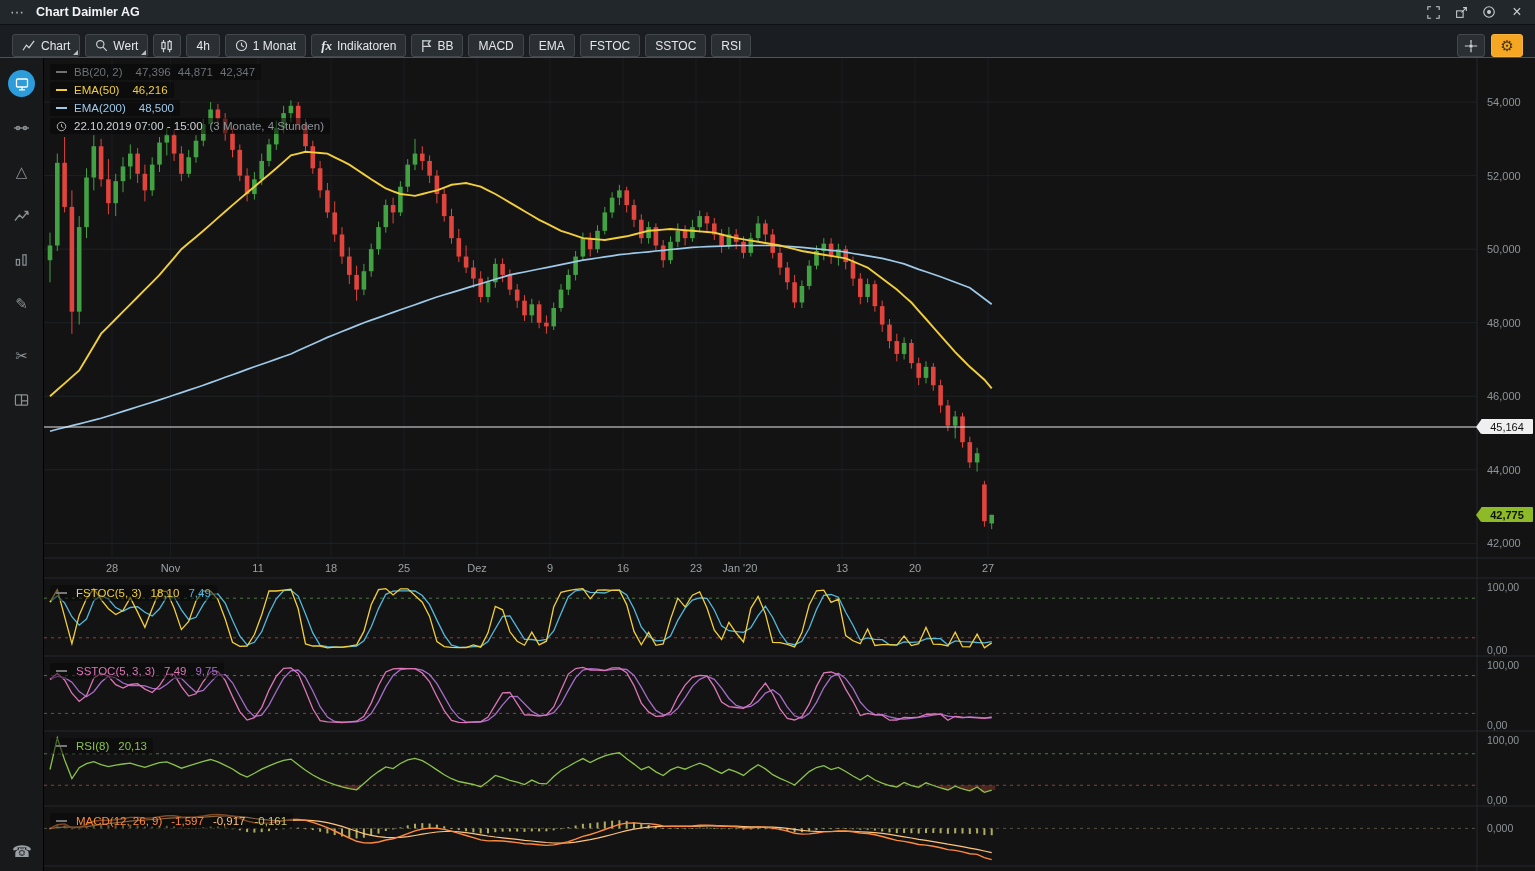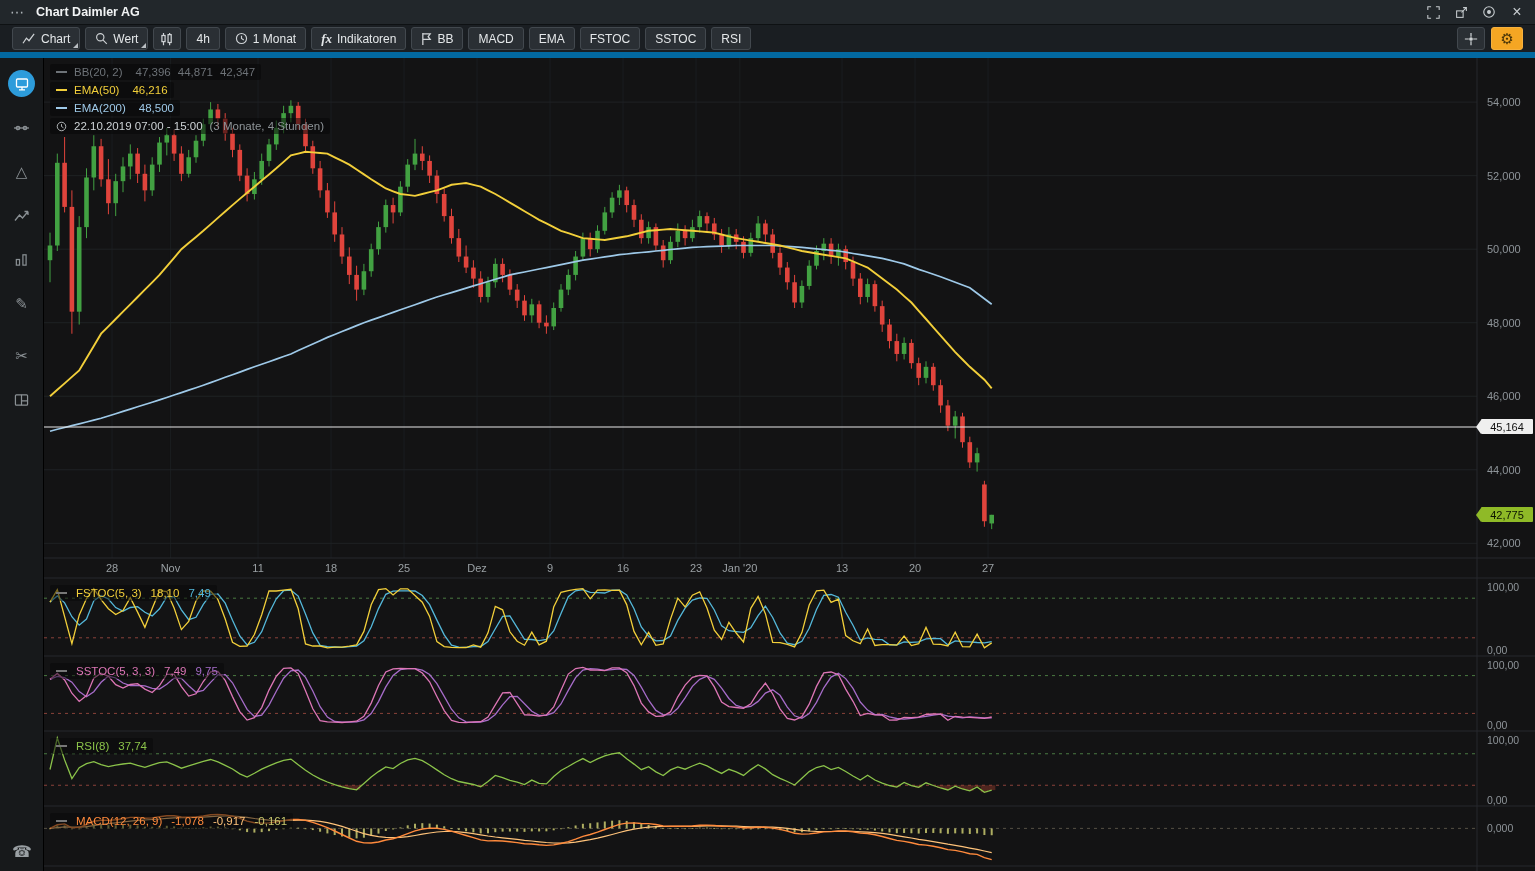--- a/index.html
+++ b/index.html
@@ -12,21 +12,21 @@
     padding:0 10px;box-sizing:border-box;z-index:30;}
   .menu-dots{color:#aeb4b8;font-size:14px;letter-spacing:2px;cursor:pointer;line-height:1;}
   .win-title{color:#f2f4f5;font-size:12.5px;font-weight:bold;}
   .win-controls{margin-left:auto;display:flex;gap:12px;align-items:center;}
   .wc{width:16px;height:15px;display:flex;align-items:center;justify-content:center;
       color:#c6cbce;cursor:pointer;font-size:14px;line-height:1;}
   .wc svg{stroke:#c6cbce;fill:none;stroke-width:1.3;}
 
   
   .toolbar{position:absolute;left:0;top:25px;width:100%;height:33px;background:#1a1e22;
-    border-bottom:6px solid #0369a1;display:flex;align-items:center;gap:5px;
+    border-bottom:1px solid #0369a1;display:flex;align-items:flex-end;gap:5px;
     padding:0 12px;box-sizing:border-box;z-index:30;}
   .tbtn{height:23px;background:#2a2f34;border:1px solid #42484e;border-radius:3px;
     color:#e4e7e9;font-size:12px;display:inline-flex;align-items:center;gap:5px;
     padding:0 9px;cursor:pointer;font-family:inherit;position:relative;white-space:nowrap;}
   .tbtn svg{stroke:#cfd3d6;fill:none;stroke-width:1.4;flex:none;}
   .tbtn.icon-only{padding:0 6px;}
   .grp{}
   .has-caret::after{content:"";position:absolute;right:1px;bottom:1px;
     border-left:5px solid transparent;border-bottom:5px solid #b9bec2;}
   .fx{font-style:italic;font-weight:bold;font-family:"Liberation Serif",serif;font-size:13px;}
@@ -763,25 +763,25 @@
   </div>
   <div class="phead" style="top:605px;">
     <span class="sw sw-g"></span>
     <span class="c1">SSTOC(5, 3, 3)</span>
     <span class="c1">7,49</span>
     <span class="c1b">9,75</span>
   </div>
   <div class="phead" style="top:680px;">
     <span class="sw sw-g"></span>
     <span class="c2">RSI(8)</span>
-    <span class="c2">37,74</span>
+    <span class="c2">20,13</span>
   </div>
   <div class="phead" style="top:755px;">
     <span class="sw sw-g"></span>
     <span class="c3">MACD(12, 26, 9)</span>
-    <span class="c3">-1,078</span>
+    <span class="c3">-1,597</span>
     <span class="c3b">-0,917</span>
     <span class="c3c">-0,161</span>
   </div>
 
   <div id="hline-tag" class="axis-tag white" style="top: 361.471px;">45,164</div>
-  <div id="price-tag" class="axis-tag green" style="top: 449.301px;">42,775</div>
+  <div id="price-tag" class="axis-tag green" style="top: 449.301px; font-weight: bold;">42,775</div>
 </div>
 
 </body></html>

